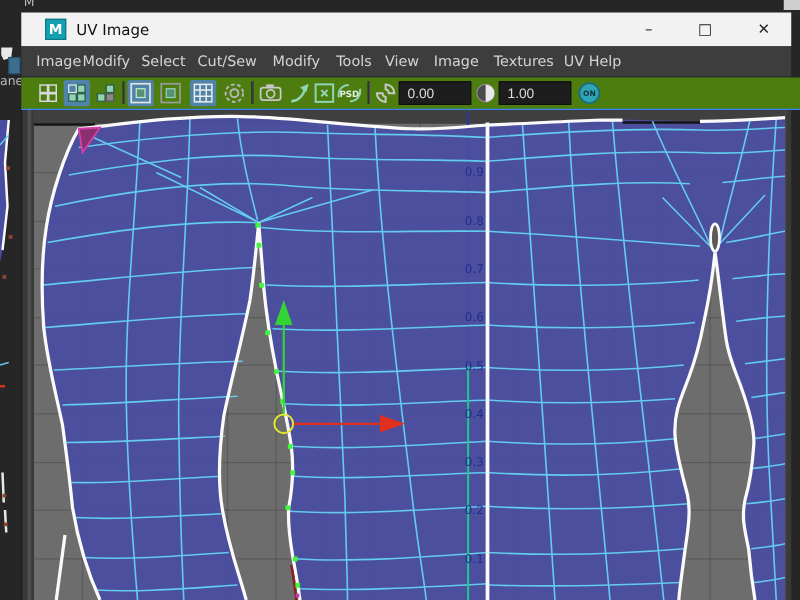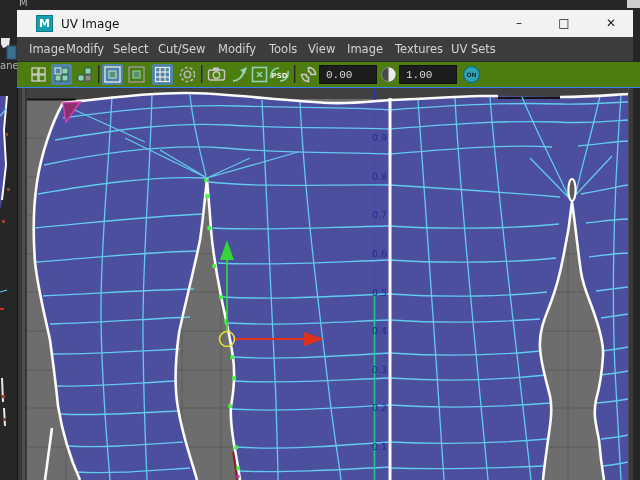--- a/index.html
+++ b/index.html
@@ -24,21 +24,21 @@
   .menu-item{position:absolute;top:0;height:24px;line-height:24px;
     font-size:11.5px;color:#d4d4d4;}
   #toolbar{left:17px;top:62px;width:636px;height:26px;background:#4d7c0f;
     border-bottom:1px solid #3b82f6;box-sizing:border-box;}
   .tb-icon{position:absolute;top:2px;width:21px;height:21px;border-radius:2px;}
   .tb-icon.active{background:#4f83a8;}
   .tb-sep{position:absolute;top:3px;width:1px;height:18px;background:#292929;
     border-right:1px solid #4a4a4a;}
   .tb-field{position:absolute;top:3px;width:50px;height:17px;background:#1d1d1d;
     border:1px solid #111;color:#dcdcdc;font-size:11px;
-    font-family:Liberation Mono, monospace;padding:0 0 0 6px;box-sizing:content-box;}
+    font-family:Liberation Sans, sans-serif;padding:0 0 0 6px;box-sizing:content-box;}
   #colorspace-dd{position:absolute;top:2px;left:468px;width:134px;height:20px;
     background:#555;border:1px solid #333;display:flex;align-items:center;}
   #colorspace-dd .txt{flex:1;padding-left:8px;font-size:11px;color:#ececec;}
   #colorspace-dd .arrow{width:19px;height:100%;background:#4a4a4a;
     border-left:1px solid #3a3a3a;color:#cfcfcf;font-size:8px;text-align:center;
     line-height:20px;}
   
   #vp-frame-left{left:18px;top:88px;width:9px;height:392px;background:#383838;}
   #vp-frame-left .rail{position:absolute;left:4px;top:0;width:3px;height:392px;
     background:#4f4f4f;}
@@ -84,21 +84,21 @@
 <div id="menubar" class="abs">
   <span class="menu-item" style="left:12px;">Image</span>
   <span class="menu-item" style="left:49px;">Modify</span>
   <span class="menu-item" style="left:96px;">Select</span>
   <span class="menu-item" style="left:141px;text-align:right;">Cut/Sew</span>
   <span class="menu-item" style="left:201px;">Modify</span>
   <span class="menu-item" style="left:252px;">Tools</span>
   <span class="menu-item" style="left:291px;">View</span>
   <span class="menu-item" style="left:330px;">Image</span>
   <span class="menu-item" style="left:378px;">Textures</span>
-  <span class="menu-item" style="left:434px;">UV Sets</span>
+  <span class="menu-item" style="left:434px;">UV Help</span>
   <span class="menu-item" style="left:489px;margin-top:32px;">Help</span>
 </div>
 
 <div id="toolbar" class="abs">
   <div class="tb-icon" style="left:11px;">
     <svg width="21" height="21">
         <g fill="none" stroke="#d8d8d8" stroke-width="1.2">
       <rect x="4" y="4" width="6" height="6"></rect>
           <rect x="11" y="4" width="6" height="6"></rect>
       <rect x="4" y="11" width="6" height="6"></rect>

